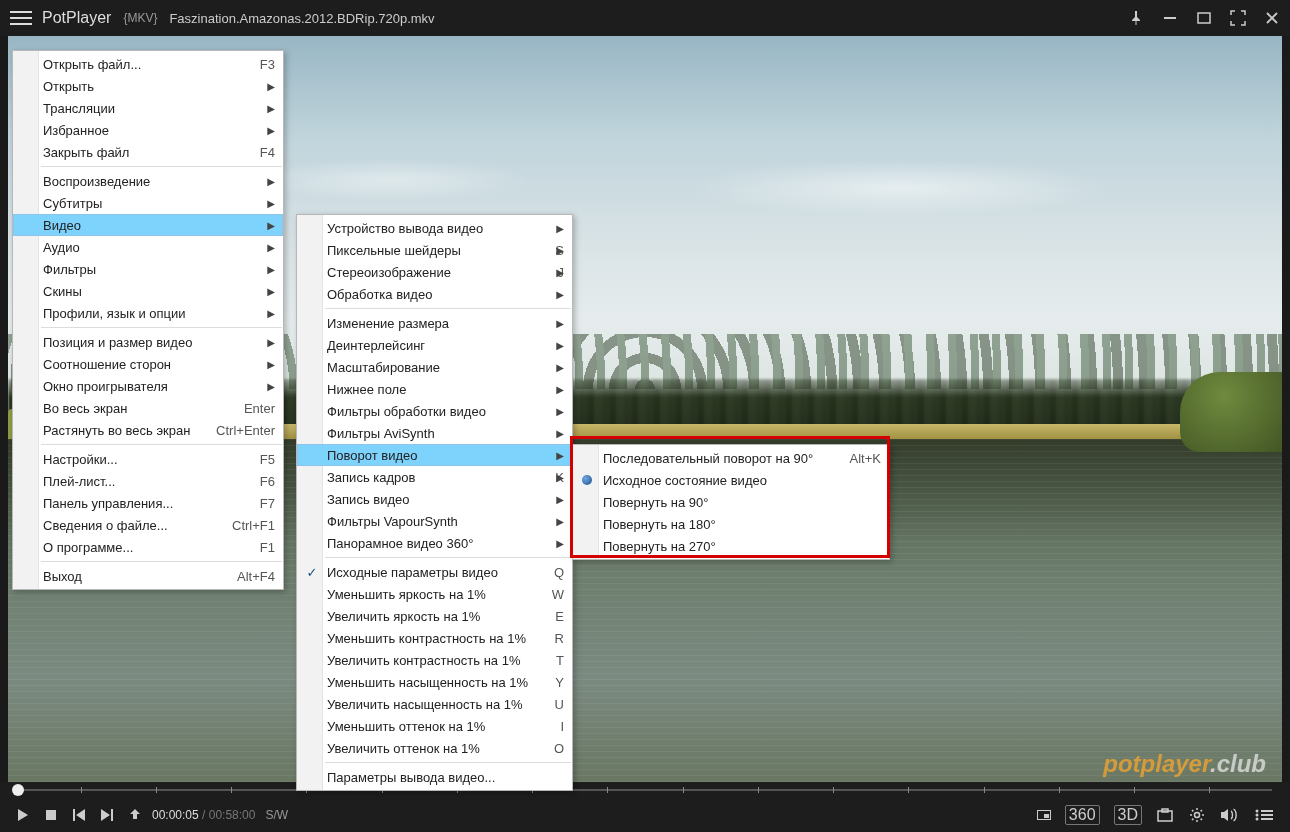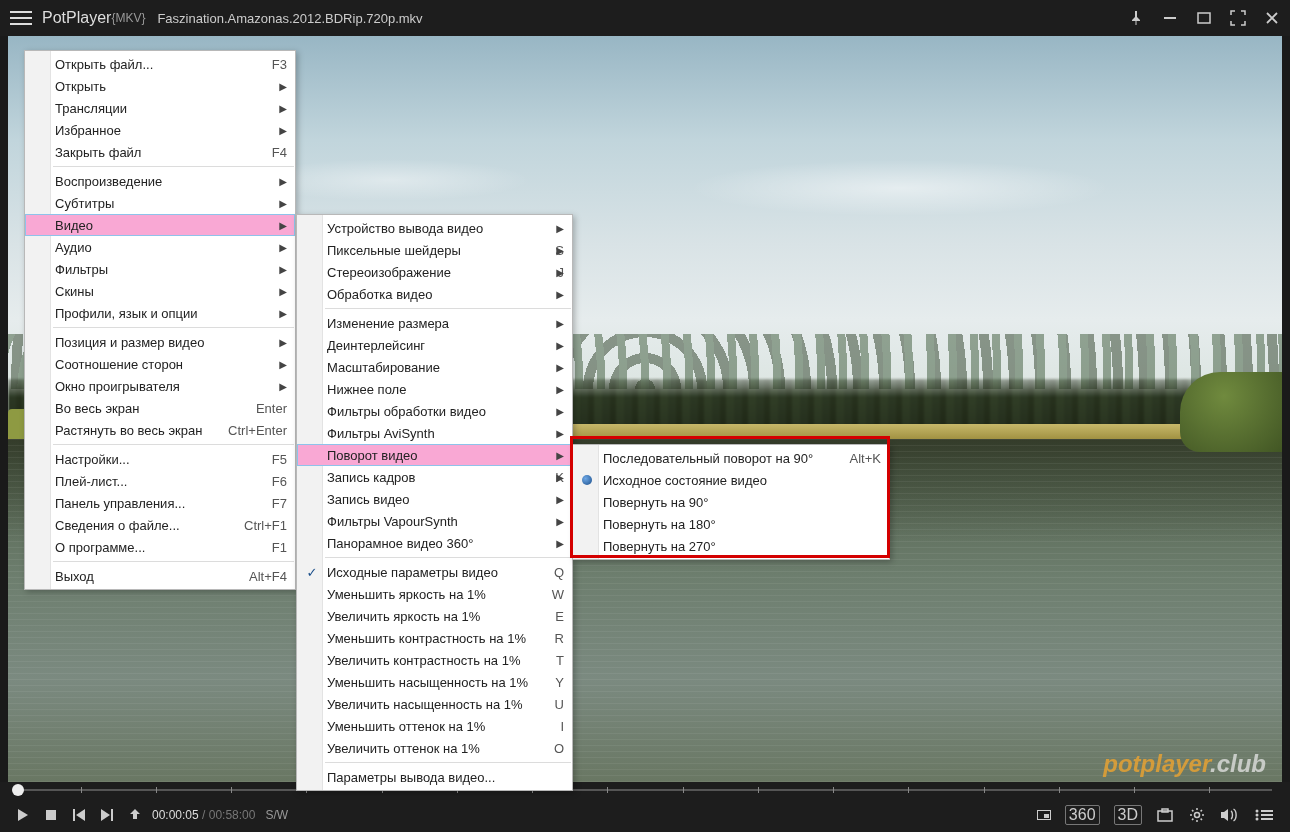--- a/index.html
+++ b/index.html
@@ -2,21 +2,21 @@
 <html><head>
 <meta charset="utf-8">
 <style>
 * { margin: 0; padding: 0; box-sizing: border-box; font-family: "Segoe UI", Arial, sans-serif; }
 body { width: 1290px; height: 832px; background: #1a1a1a; overflow: hidden; position: relative; }
 
 .titlebar { height: 36px; background: #1d1d1d; display: flex; align-items: center; padding: 0 10px; color: #ddd; }
 .titlebar .menu-icon { width: 22px; height: 22px; display: flex; flex-direction: column; justify-content: center; gap: 4px; cursor: pointer; }
 .titlebar .menu-icon span { height: 2px; background: #ddd; }
 .titlebar .app-name { font-size: 16px; margin-left: 10px; color: #ddd; }
-.titlebar .fmt { font-size: 12px; color: #999; }
+.titlebar .fmt { font-size: 12px; color: #999; margin-left: 12px; }
 .titlebar .file { font-size: 13px; color: #ccc; margin-left: 12px; }
 .titlebar .right { margin-left: auto; display: flex; gap: 18px; align-items: center; }
 .titlebar .right .wc { width: 16px; height: 16px; cursor: pointer; fill: #ccc; stroke: #ccc; }
 
 .video-area { position: absolute; top: 36px; left: 8px; right: 8px; bottom: 50px; overflow: hidden; }
 .sky { position: absolute; inset: 0; background: linear-gradient(to bottom, #98b6c4 0%, #c1d5dc 14%, #d9e3e6 28%, #e6eced 38%, #d9e3de 50%, #c8d4c7 60%, #b4c3a7  63%); }
 .clouds { position:absolute; top:15%; left:0; right:0; height:80px; background: radial-gradient(ellipse 300px 40px at 70% 50%, rgba(255,255,255,.5), transparent 70%), radial-gradient(ellipse 200px 30px at 30% 40%, rgba(255,255,255,.4), transparent 70%);}
 .trees { position: absolute; left: 0; right: 0; top: 46%; height: 60px; background: linear-gradient(to bottom, transparent 0%, #2e3a25 30%, #1e2517 100%); filter: blur(1px);}
 .trees::before { content: ""; position: absolute; inset: 0; background: repeating-linear-gradient(90deg, #283420 0 8px, #1a220f 8px 14px, #354429 14px 22px); opacity: .35; }
 .trees2 { position: absolute; left: 0; right: 0; top: 40%; height: 55px; background: repeating-radial-gradient(circle at 10% 100%, #3d5a3a 0 8px, transparent 8px 22px), repeating-radial-gradient(circle at 50% 100%, #2d4028 0 10px, transparent 10px 26px); opacity: .5;}
@@ -42,32 +42,32 @@
 .time-cur { margin-left: 8px; color:#ddd;}
 .time-tot { color:#777;}
 .sw { margin-left: 10px; color: #999;}
 .cb-right { margin-left: auto; display: flex; align-items: center; gap: 14px;}
 .cb-right .lab { font-size: 16px; border: 1px solid #777; border-radius: 2px; padding: 0 3px; color:#ccc; cursor:pointer;}
 .pip { width:14px; height:10px; border:1.5px solid #ccc; position:relative; cursor:pointer;}
 .pip::after { content:""; position:absolute; right:1px; bottom:1px; width:5px; height:4px; background:#ccc;}
 
 .menu { position: absolute; background: #fff; border: 1px solid #b8b8b8; box-shadow: 2px 2px 6px rgba(0,0,0,.25); font-size: 13px; color: #222; padding: 2px 0;}
 .menu-item { height: 22px; display: flex; align-items: center; padding: 0 8px 0 30px; position: relative; cursor: default; white-space: nowrap;}
-.menu-item.hover { background: #f9a8d4; outline: 1px solid #8ec3ea; outline-offset: -1px;}
+.menu-item.hover { background: #7dd3fc; outline: 1px solid #8ec3ea; outline-offset: -1px;}
 .menu-item .sc { margin-left: auto; color: #555; padding-left: 24px;}
 .menu-item .arrow { position: absolute; right: 8px; font-size: 10px; color: #444;}
 .menu-sep { height: 1px; background: #dcdcdc; margin: 3px 1px 3px 28px;}
 .menu-check { position:absolute; left:8px; width:14px; text-align:center; color:#1a4e8a;}
 .menu-radio { position:absolute; left:9px; width:10px; height:10px; border-radius:50%; background: radial-gradient(circle at 35% 35%, #6fa8e6, #1a4e8a);}
 .menu-gutter { position:absolute; left:0; top:0; bottom:0; width:26px; background:#f2f2f2; border-right:1px solid #e3e3e3;}
 .menu .items { position: relative;}
 
 .red-box { position: absolute; border: 3px solid #d40000; pointer-events: none;}
 
-#menu1 { left: 24px; top: 50px; width: 272px;}
+#menu1 { left: 12px; top: 50px; width: 272px;}
 #menu2 { left: 296px; top: 214px; width: 277px;}
 #menu3 { left: 572px; top: 444px; width: 318px;}
 </style>
 </head>
 <body>
 
 <div class="titlebar">
   <div class="menu-icon">
       <span></span>
       <span></span>

